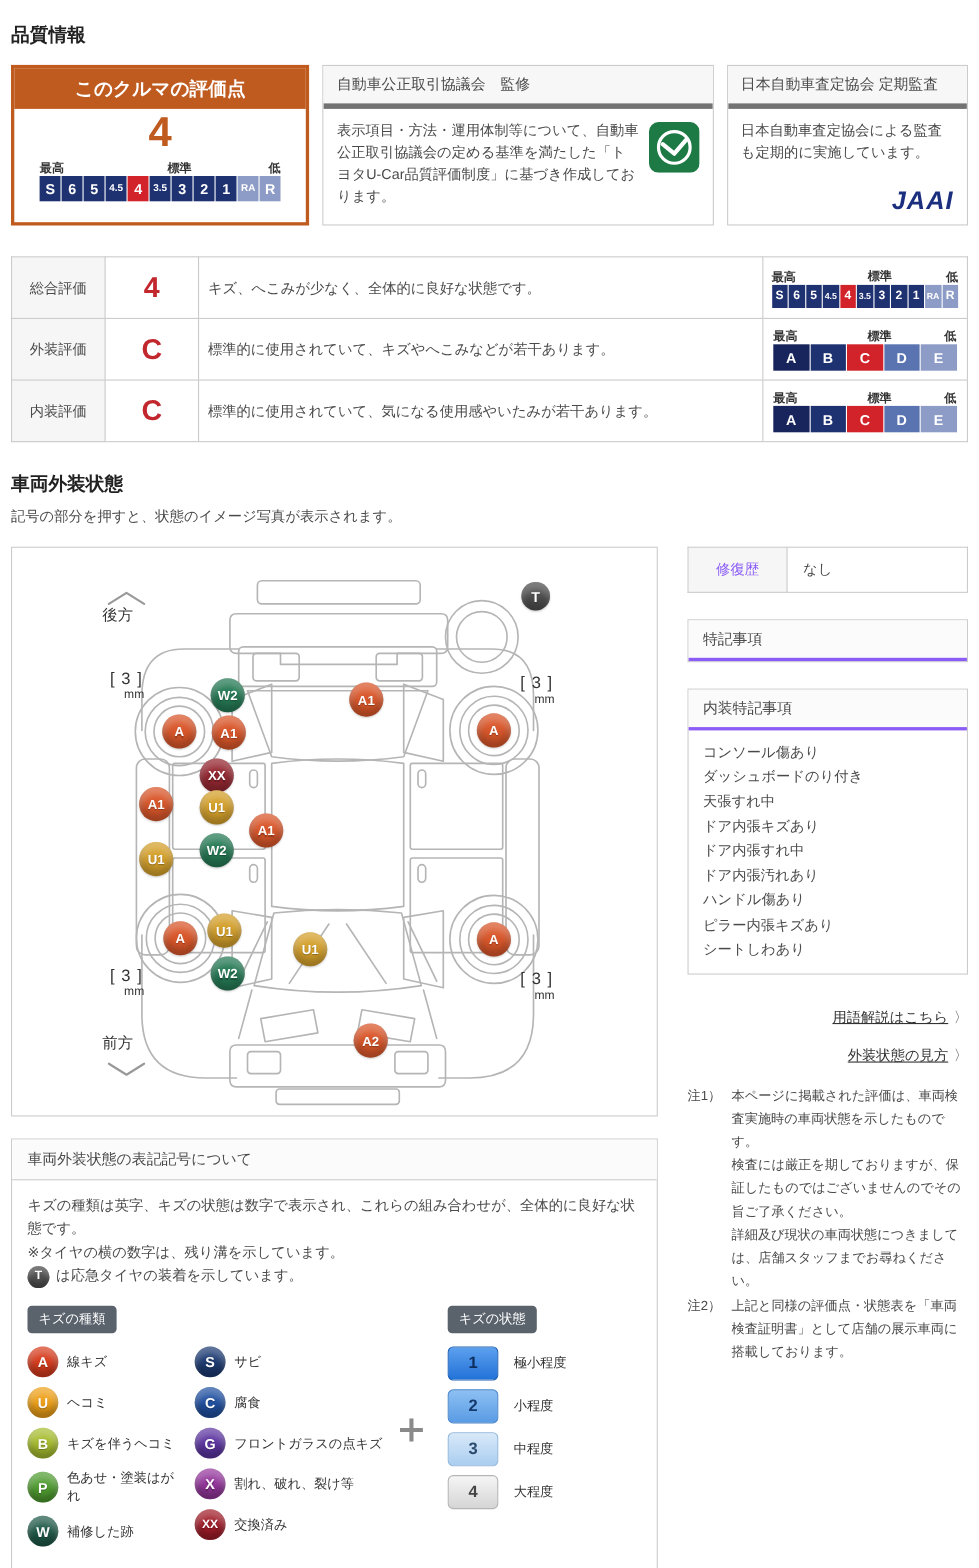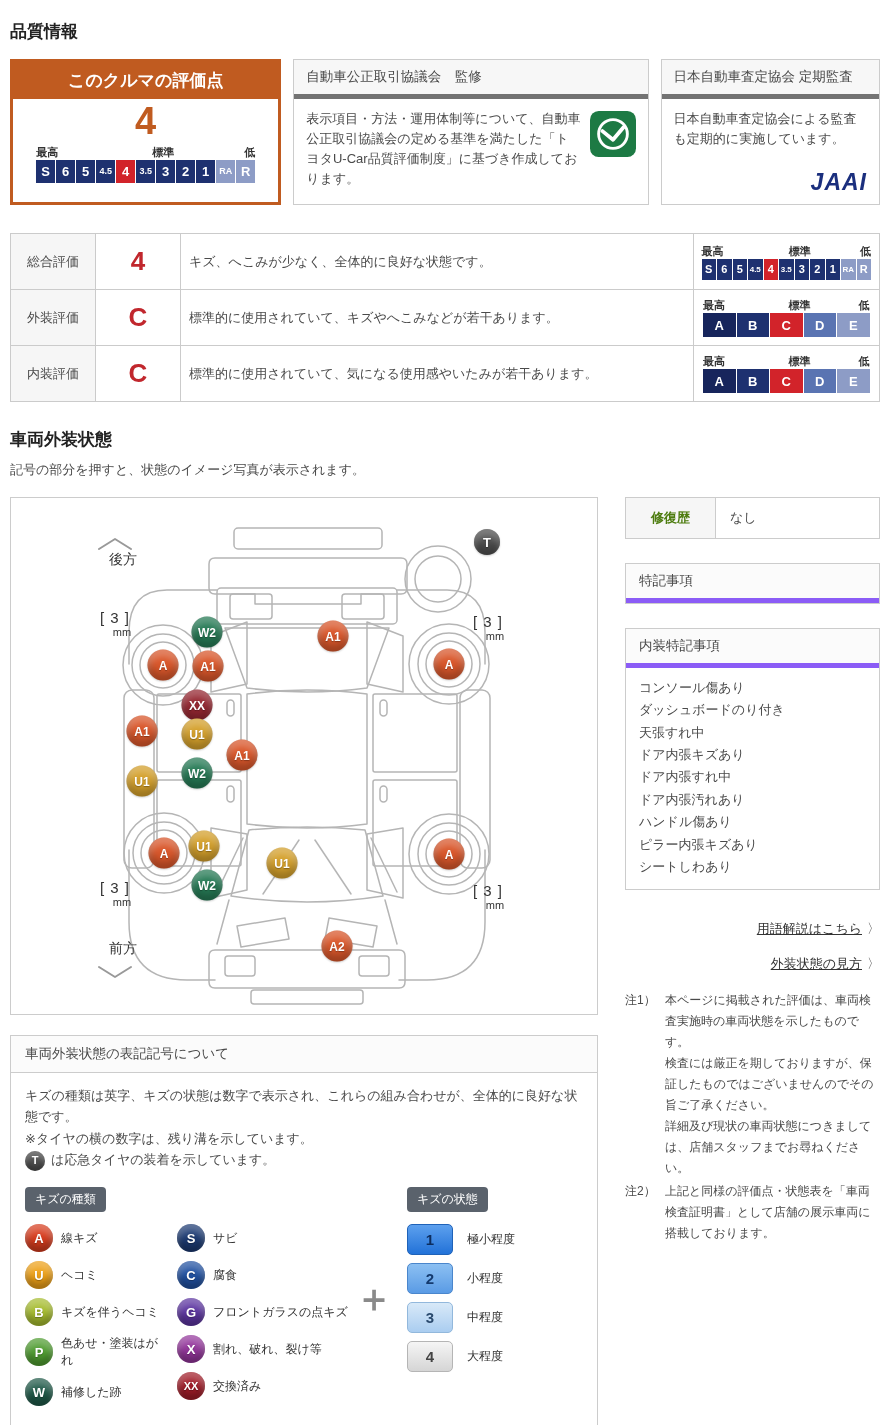--- a/index.html
+++ b/index.html
@@ -62,21 +62,21 @@
     text-shadow:0 1px 1px rgba(0,0,0,.3);
     box-shadow:inset 0 7px 7px rgba(255,255,255,.28), inset 0 -7px 8px rgba(0,0,0,.28), 0 1px 2px rgba(0,0,0,.2)}
   .mk-a{background:#d9572b}
   .mk-u{background:#d4a02c}
   .mk-w{background:#267a55}
   .mk-xx{background:#962832}
   .mk-t{background:#4f4f4f;width:26px;height:26px;font-size:13px}
   .tread{position:absolute;transform:translate(-50%,-50%);text-align:center;color:#333;line-height:1.05}
   .tread .tval{font-size:15px;letter-spacing:1px}
   .tread .tunit{font-size:11px;display:block;padding-left:14px}
-  .dir{position:absolute;text-align:right;color:#333;font-size:14px}
+  .dir{position:absolute;text-align:left;color:#333;font-size:14px}
   .dir svg{display:block;margin:0 auto}
 
   
   .legend-box{width:588px;border:1px solid #ccc;margin-top:20px;background:#fff}
   .legend-header{padding:9px 14px;border-bottom:1px solid #ccc;font-size:13.5px;color:#4a4a4a;background:#fbfbfb}
   .legend-body{padding:12px 14px 22px}
   .legend-body p{font-size:13px;line-height:1.6;margin:1px 0}
   .t-line{display:flex;align-items:center;gap:6px;margin-top:4px}
   .t-chip{width:20px;height:20px;border-radius:50%;background:#4f4f4f;color:#fff;font-size:11px;font-weight:bold;
     display:inline-flex;align-items:center;justify-content:center;flex-shrink:0;
@@ -100,24 +100,24 @@
   .state-chip{width:46px;height:31px;border-radius:5px;border:1px solid #999;display:flex;align-items:center;justify-content:center;font-size:15px;font-weight:bold}
   .st-1{background:linear-gradient(#5da0ee,#2272d8);border-color:#1f62b8;color:#0d2d5e}
   .st-2{background:linear-gradient(#8cc0f2,#5a9be5);border-color:#4a86cc;color:#143a6e}
   .st-3{background:linear-gradient(#d8e9f8,#aacdf0);border-color:#92b8dc;color:#2a4a6e}
   .st-4{background:linear-gradient(#f5f5f5,#d5d5d5);border-color:#b5b5b5;color:#444}
   .state-label{font-size:12px;color:#333}
 
   
   .side-col{width:255px}
   .repair-table{width:100%;border-collapse:collapse}
-  .repair-table th{border:1px solid #ccc;background:#f6f6f6;width:90px;font-size:13px;font-weight:bold;padding:11px 8px;color:#4d7c0f}
+  .repair-table th{border:1px solid #ccc;background:#f6f6f6;width:90px;font-size:13px;font-weight:normal;padding:11px 8px;color:#8b5cf6}
   .repair-table td{border:1px solid #ccc;font-size:13px;padding:11px 14px}
   .note-box{border:1px solid #ccc;margin-top:24px;background:#fff}
-  .note-box-header{padding:8px 13px;border-bottom:5px solid #8b5cf6;font-size:13.5px;color:#4a4a4a;background:#fbfbfb}
+  .note-box-header{padding:8px 13px;border-bottom:3px solid #8b5cf6;font-size:13.5px;color:#4a4a4a;background:#fbfbfb}
   .note-box ul{list-style:none;padding:9px 13px 11px}
   .note-box li{font-size:13px;line-height:1.72;color:#4a4a4a}
   .side-links{margin-top:30px;text-align:right}
   .side-links a{display:block;margin-bottom:17px;font-size:13px;color:#333;cursor:pointer;text-decoration:none}
   .footnotes{margin-top:12px;font-size:12px;color:#4a4a4a}
   .footnote{display:flex;margin-top:2px}
   .fn-label{width:40px;flex-shrink:0;line-height:1.75}
   .fn-body{flex:1;line-height:1.75}
 </style>
 </head>

